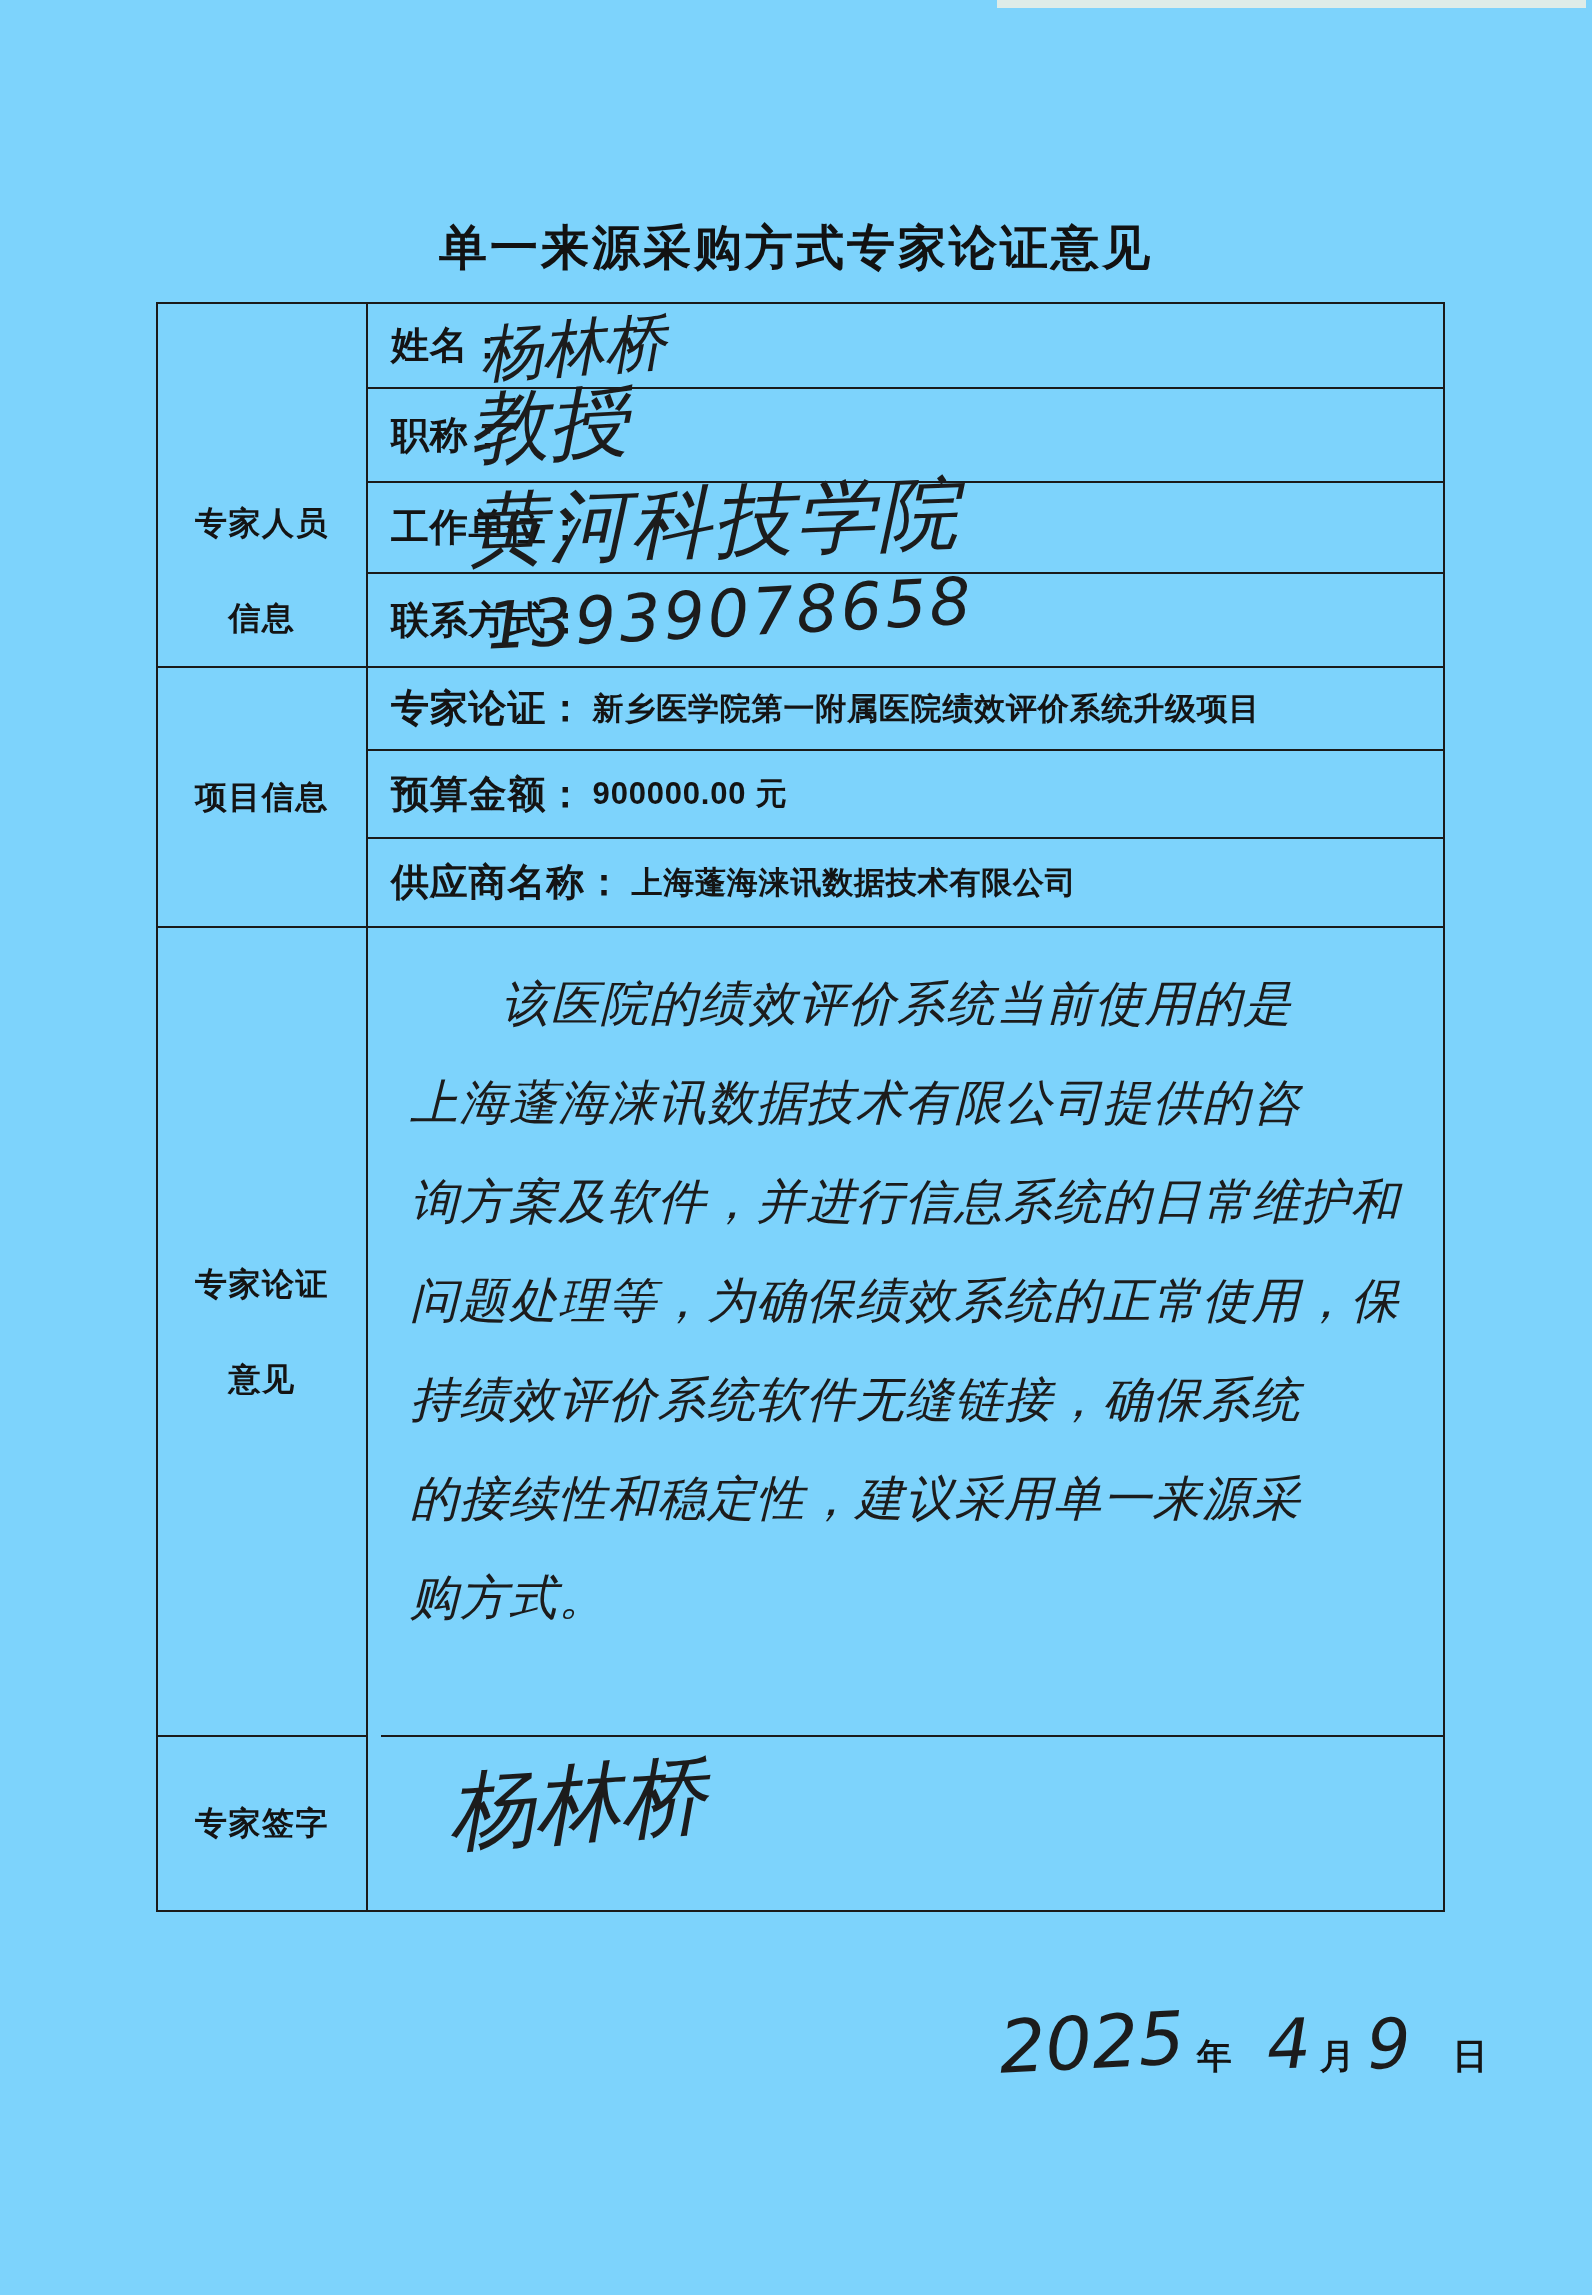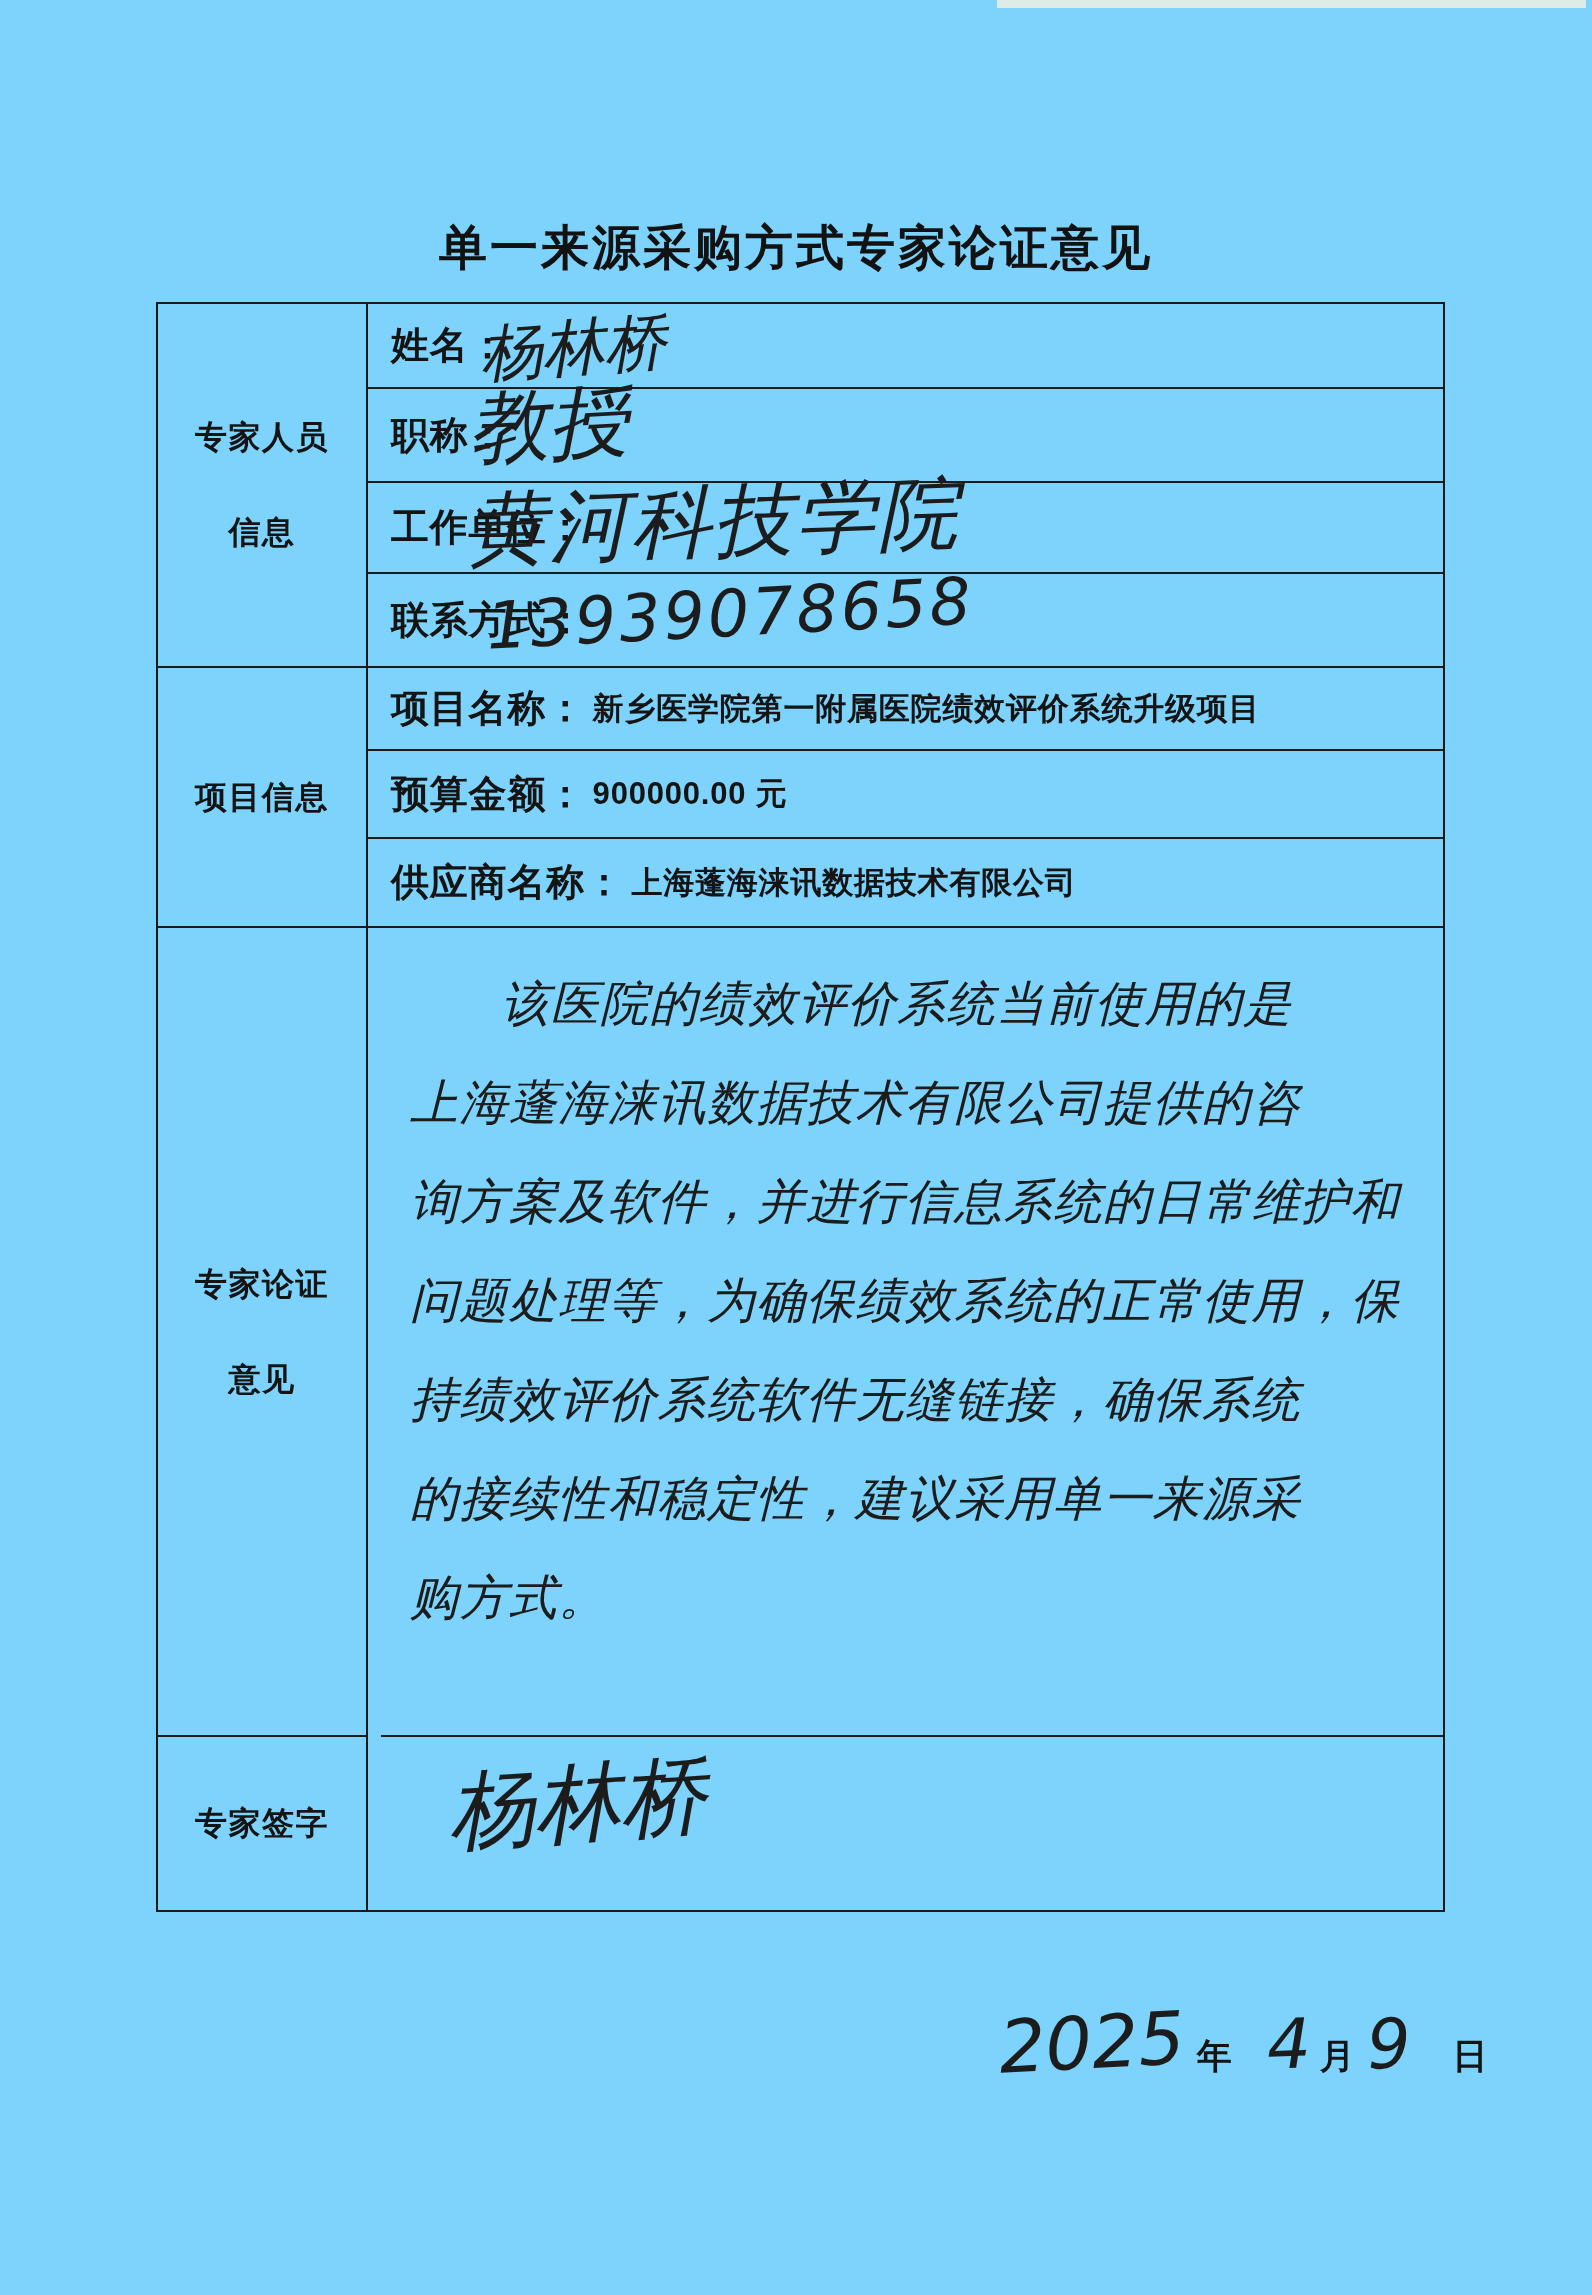--- a/index.html
+++ b/index.html
@@ -103,21 +103,21 @@
 </head>
 <body>
 
 <div class="page">
   <div class="scan-artifact"></div>
 
   <h1 class="title">单一来源采购方式专家论证意见</h1>
 
   <div class="form-table">
 
-    <div class="cell col1" style="grid-column:1; grid-row:1/5;">
+    <div class="cell col1" style="grid-column:1; grid-row:1/5;justify-content:flex-end;">
       <span class="ln">专家人员</span>
       <span class="ln">信息</span>
     </div>
 
     <div class="cell field" style="grid-column:2; grid-row:1;">
       <span class="flabel">姓名：</span>
       <span class="hw abs" id="hw-name">杨林桥</span>
     </div>
 
     <div class="cell field" style="grid-column:2; grid-row:2;">
@@ -133,21 +133,21 @@
     <div class="cell field" style="grid-column:2; grid-row:4;">
       <span class="flabel">联系方式：</span>
       <span class="hw abs" id="hw-phone">13939078658</span>
     </div>
 
     <div class="cell col1" style="grid-column:1; grid-row:5/8;">
       <span class="ln">项目信息</span>
     </div>
 
     <div class="cell field" style="grid-column:2; grid-row:5;">
-      <span class="flabel">项目名称：</span>
+      <span class="flabel">专家论证：</span>
       <span class="fvalue-print">新乡医学院第一附属医院绩效评价系统升级项目</span>
     </div>
 
     <div class="cell field" style="grid-column:2; grid-row:6;">
       <span class="flabel">预算金额：</span>
       <span class="fvalue-print">900000.00 元</span>
     </div>
 
     <div class="cell field" style="grid-column:2; grid-row:7;">
       <span class="flabel">供应商名称：</span>

